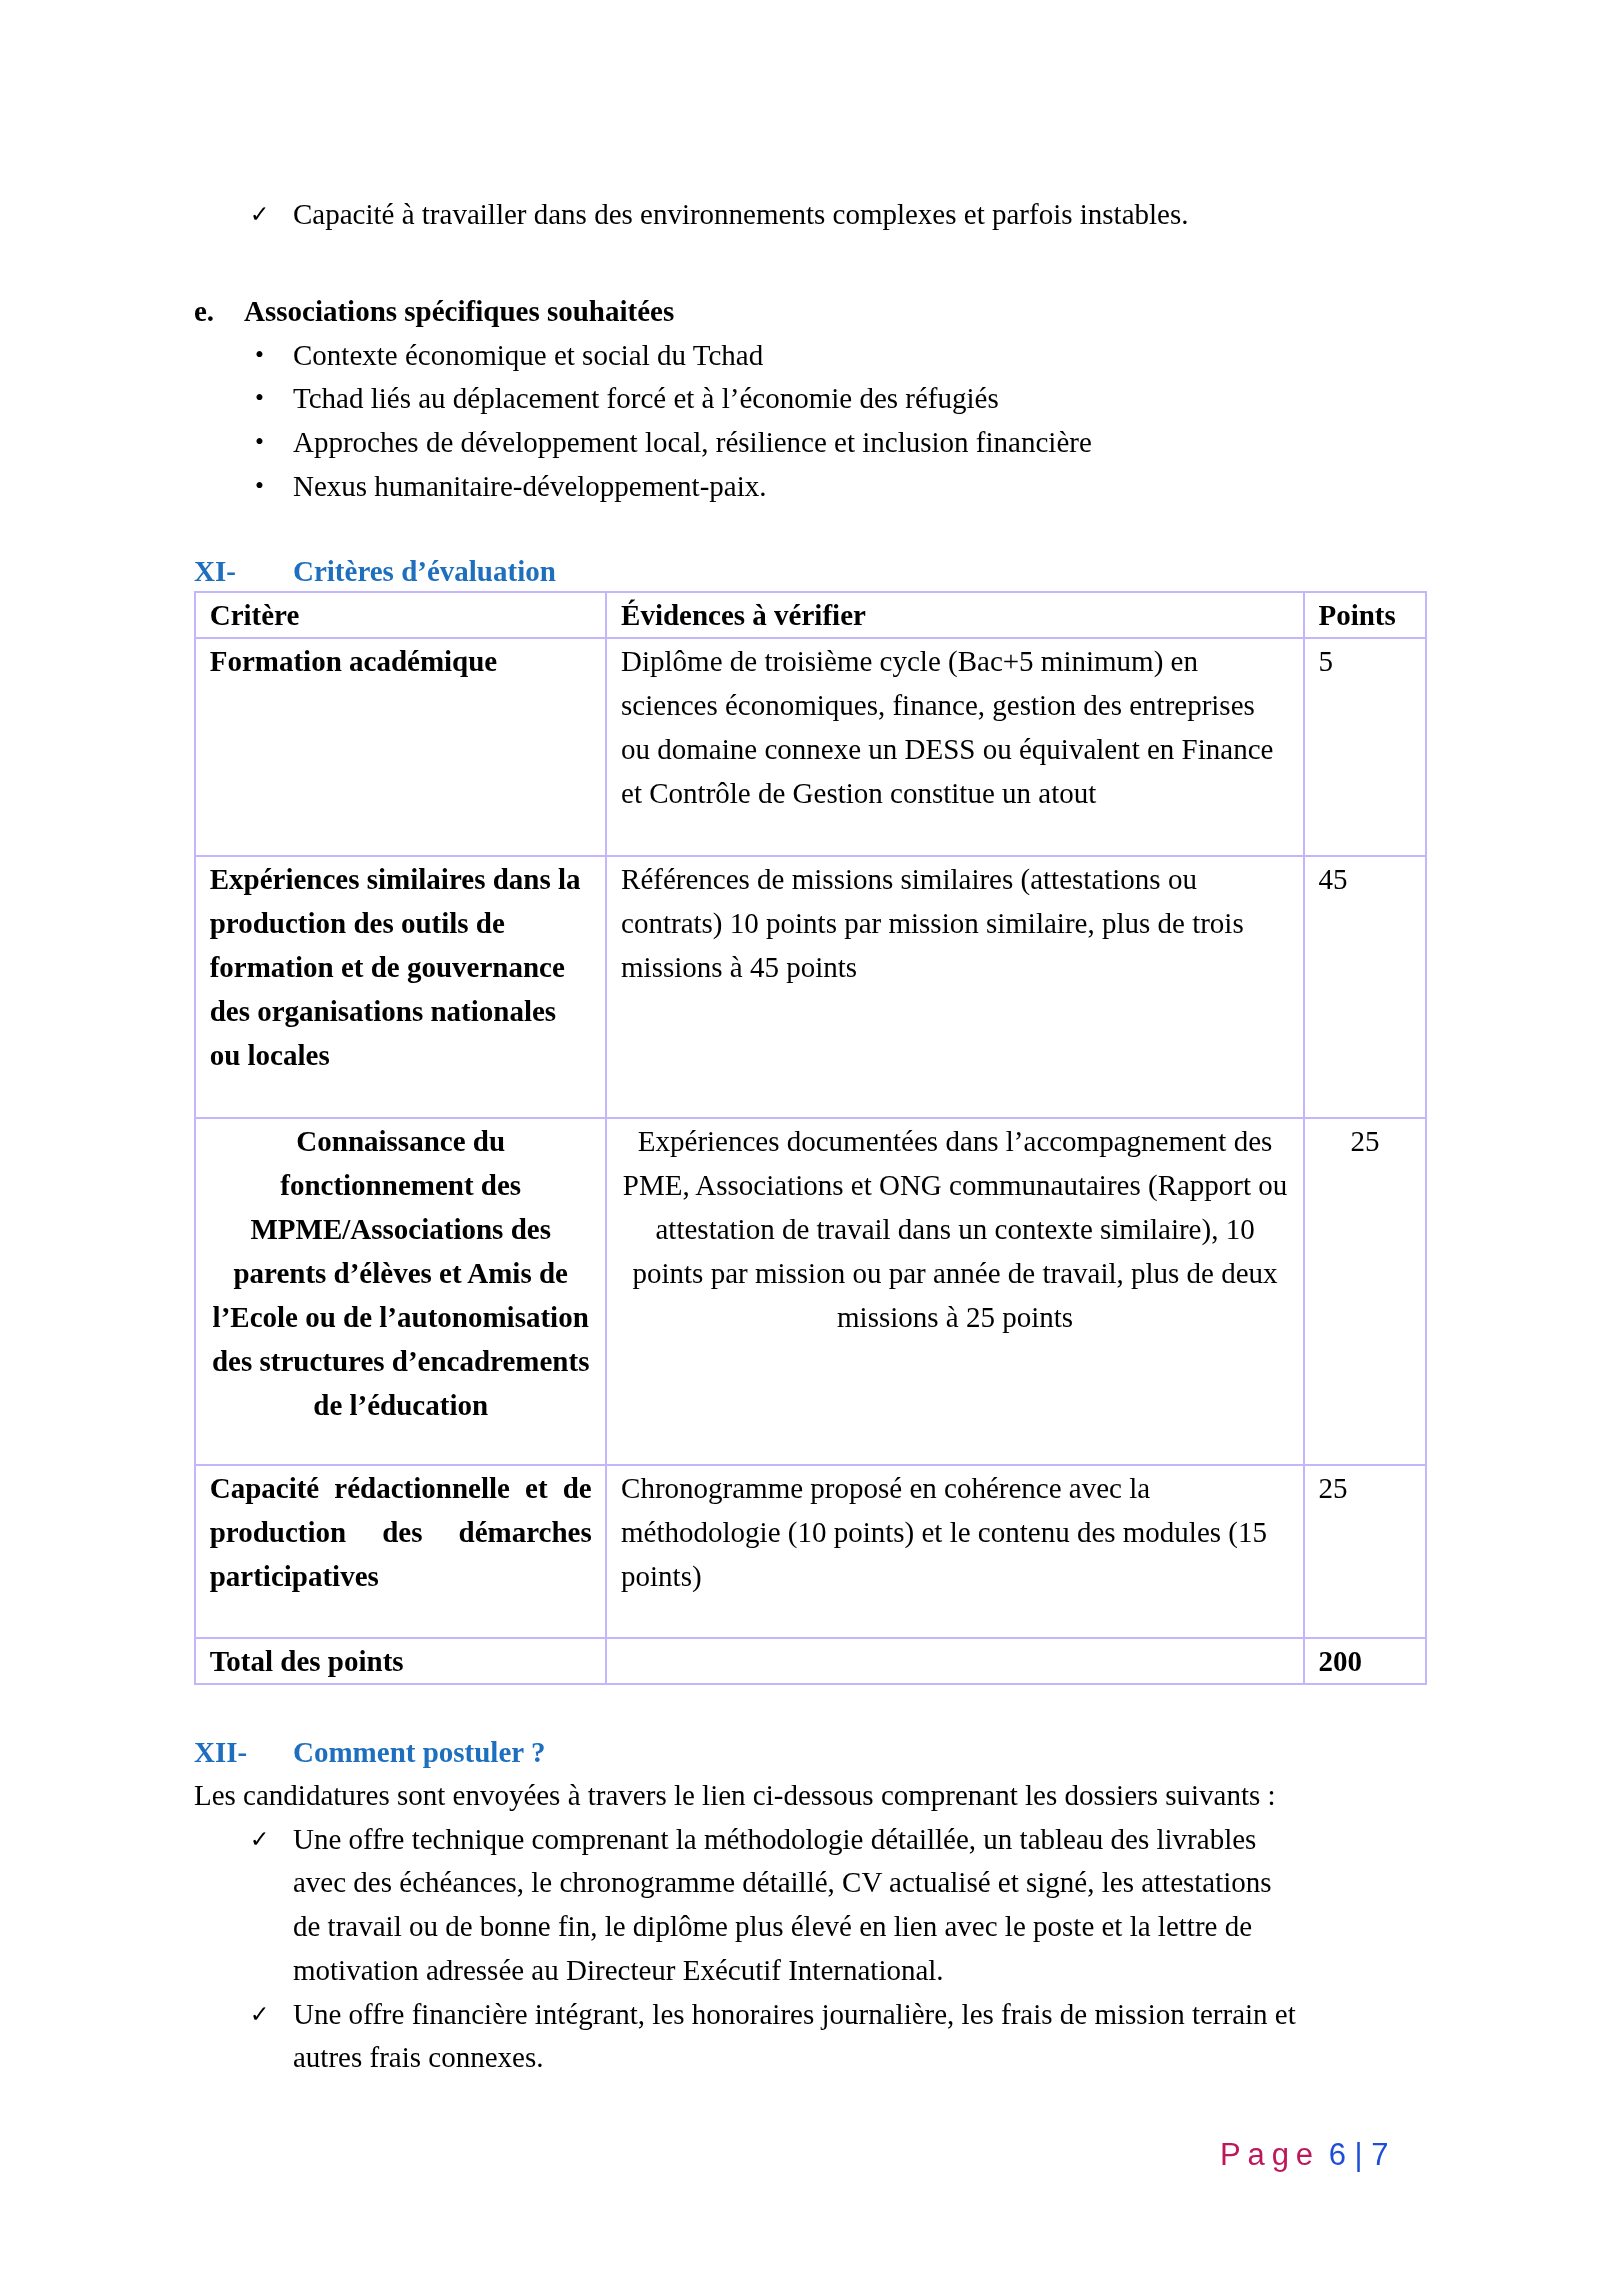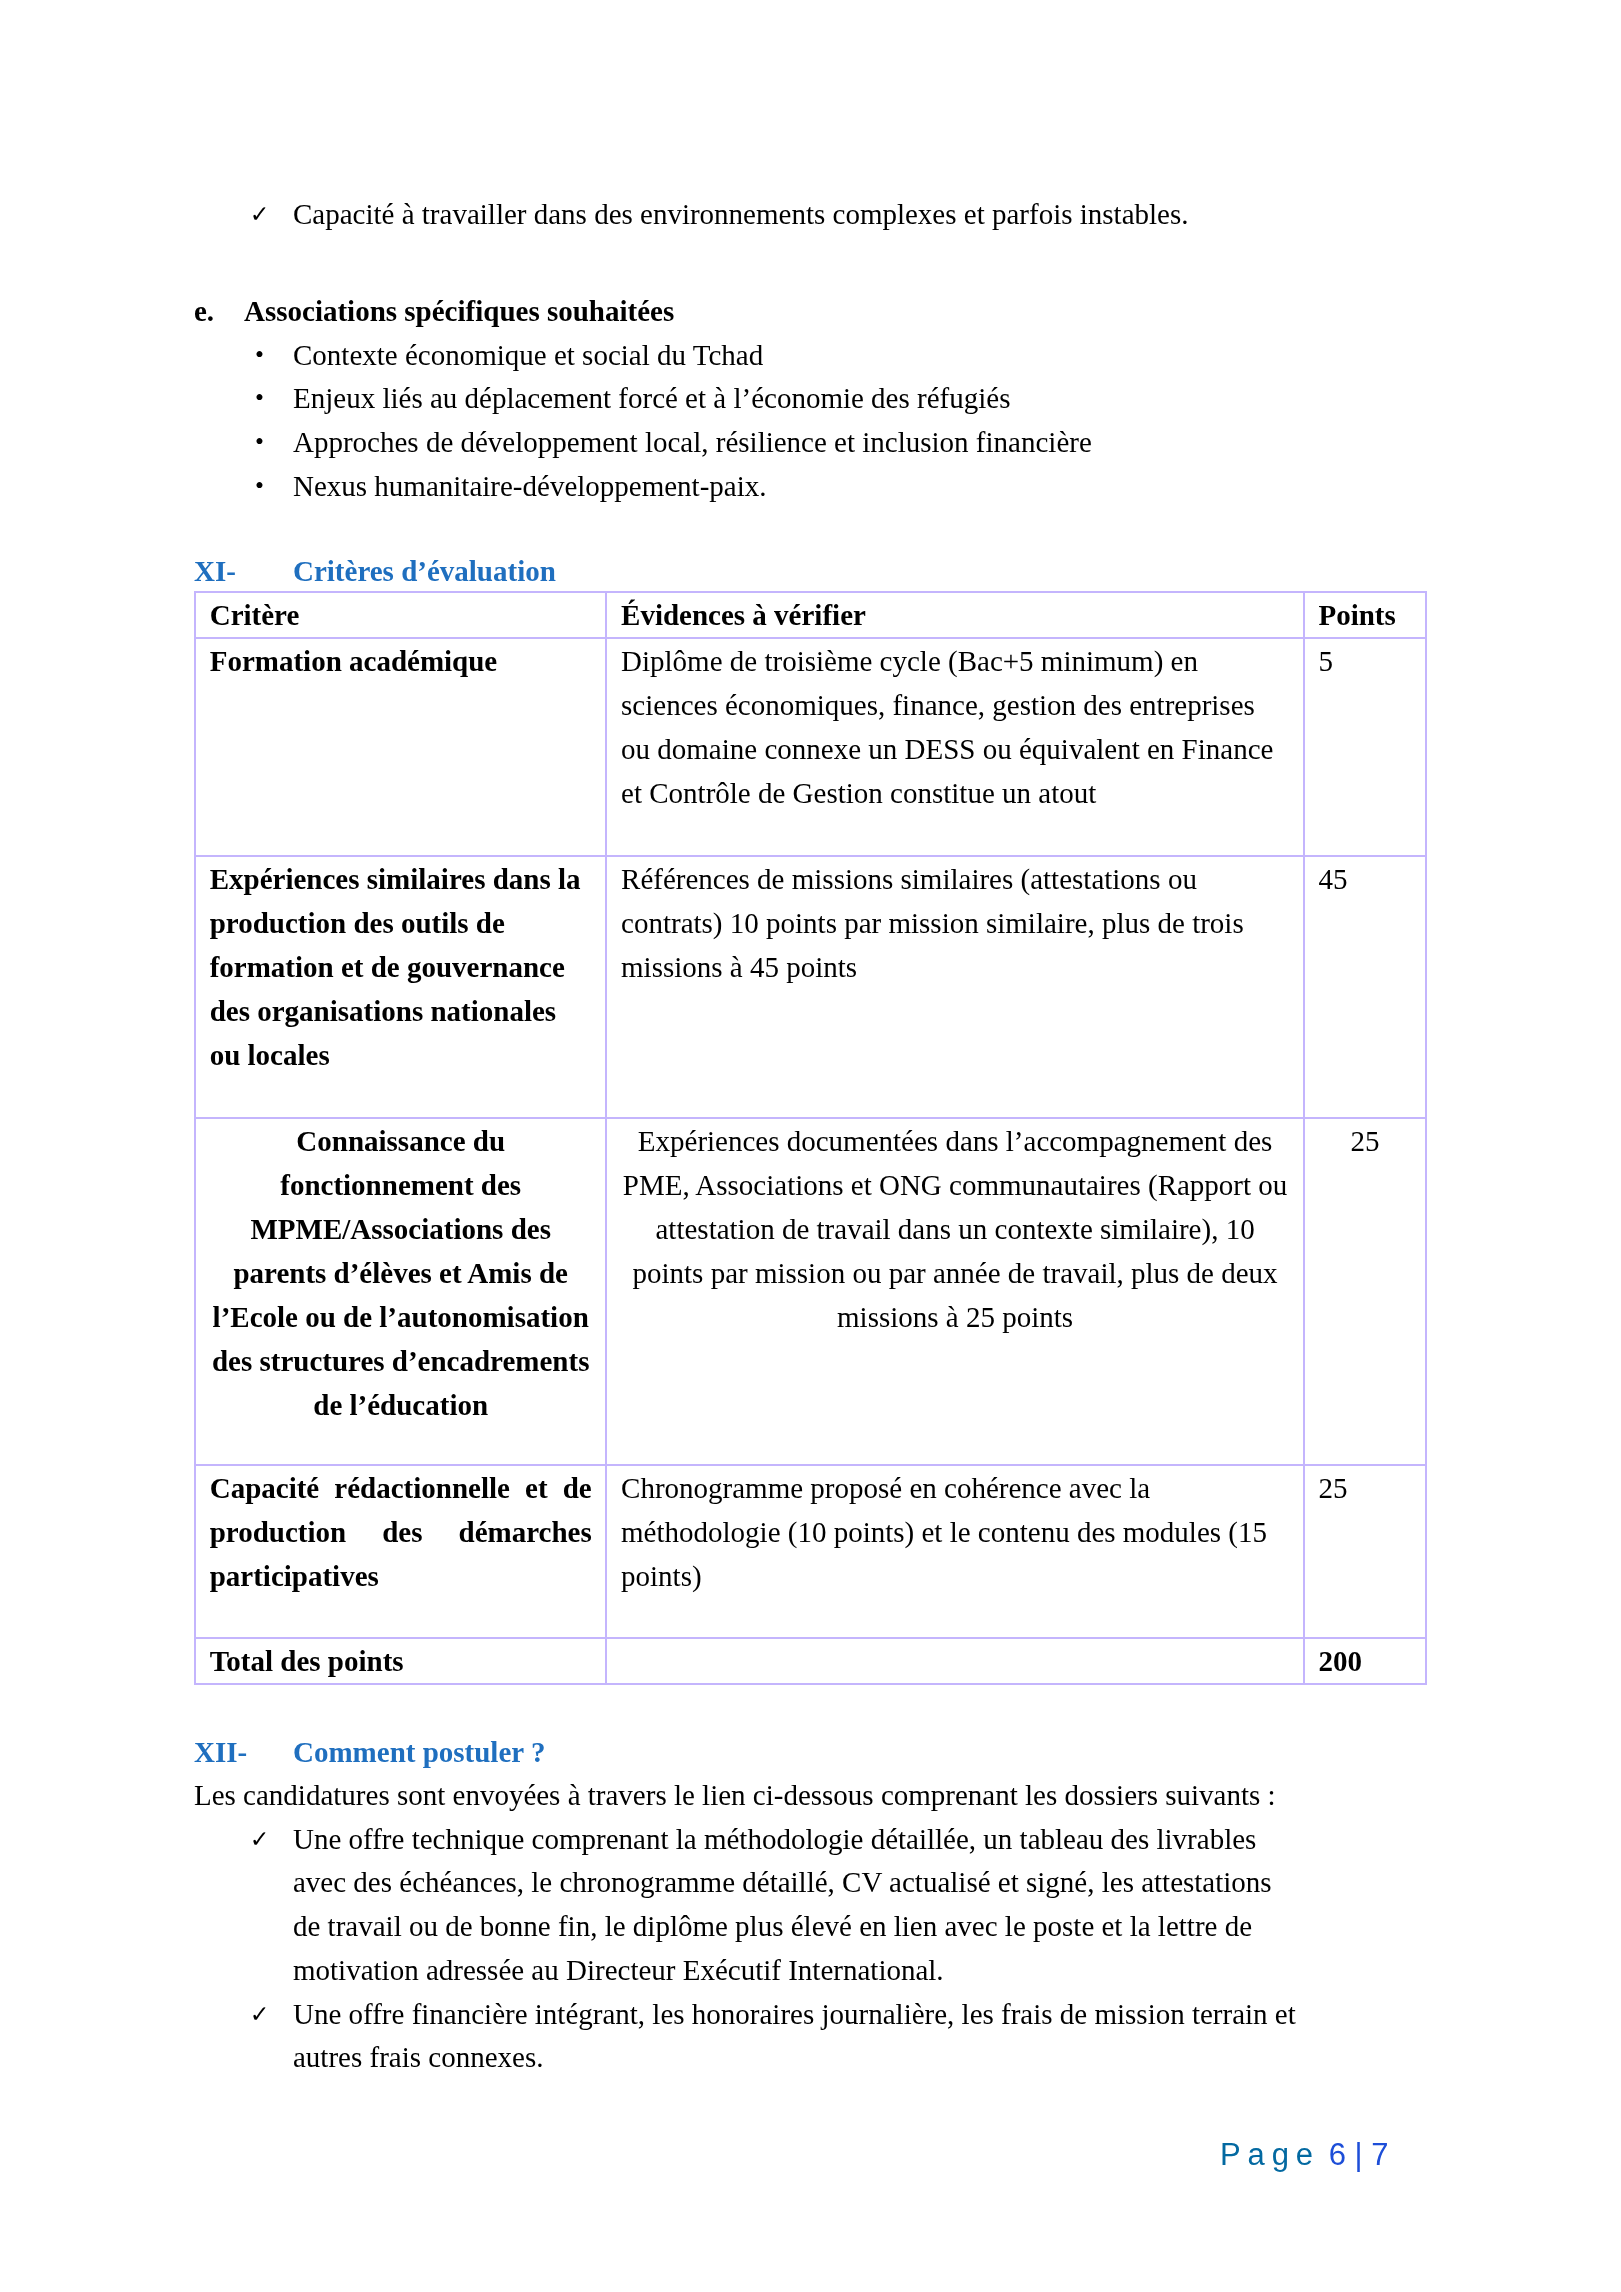--- a/index.html
+++ b/index.html
@@ -25,40 +25,40 @@
     .tbl td.c2 { width: 668px; }
     .tbl td.c3 { padding-left: 13.7px; }
     .r-head td { height: 42px; }
     .r1 td { height: 216px; }
     .r2 td { height: 260px; }
     .r3 td { height: 345px; text-align: center; }
     .r4 td { height: 171px; }
     .r5 td { height: 42px; }
 
     .footer { position: absolute; top: 2133px; left: 1220px; font-family: "Liberation Sans", "DejaVu Sans", sans-serif; font-size: 31px; }
-    .footer .page-word { color: #0369a1; letter-spacing: 6.9px; }
+    .footer .page-word { color: #be185d; letter-spacing: 6.9px; }
     .footer .page-num { color: #1d4ed8; }
   </style>
 </head>
 <body>
 
 <div>
   <span class="mark check" style="top:192px;">✓</span>
   <span class="abs item-text" style="top:192px;">Capacité à travailler dans des environnements complexes et parfois instables.</span>
 </div>
 
 <div>
   <span class="abs bold" style="top:289px; left:194px;">e.</span>
   <span class="abs bold" style="top:289px; left:244px;">Associations spécifiques souhaitées</span>
 
   <span class="mark bullet" style="top:333px;">•</span>
   <span class="abs item-text" style="top:333px;">Contexte économique et social du Tchad</span>
 
   <span class="mark bullet" style="top:376px;">•</span>
-  <span class="abs item-text" style="top:376px;">Enjeux liés au déplacement forcé et à l’économie des réfugiés</span>
+  <span class="abs item-text" style="top:376px;">Tchad liés au déplacement forcé et à l’économie des réfugiés</span>
 
   <span class="mark bullet" style="top:420px;">•</span>
   <span class="abs item-text" style="top:420px;">Approches de développement local, résilience et inclusion financière</span>
 
   <span class="mark bullet" style="top:464px;">•</span>
   <span class="abs item-text" style="top:464px;">Nexus humanitaire-développement-paix.</span>
 </div>
 
 <div class="heading">
   <span class="abs num" style="top:549px;">XI-</span>

